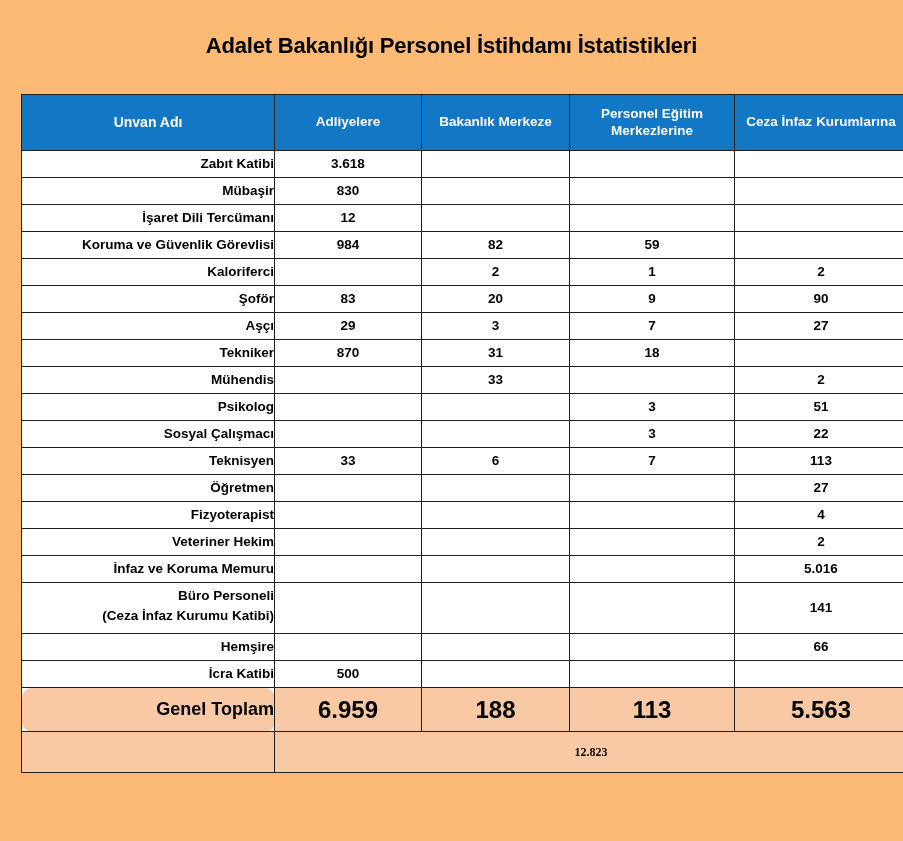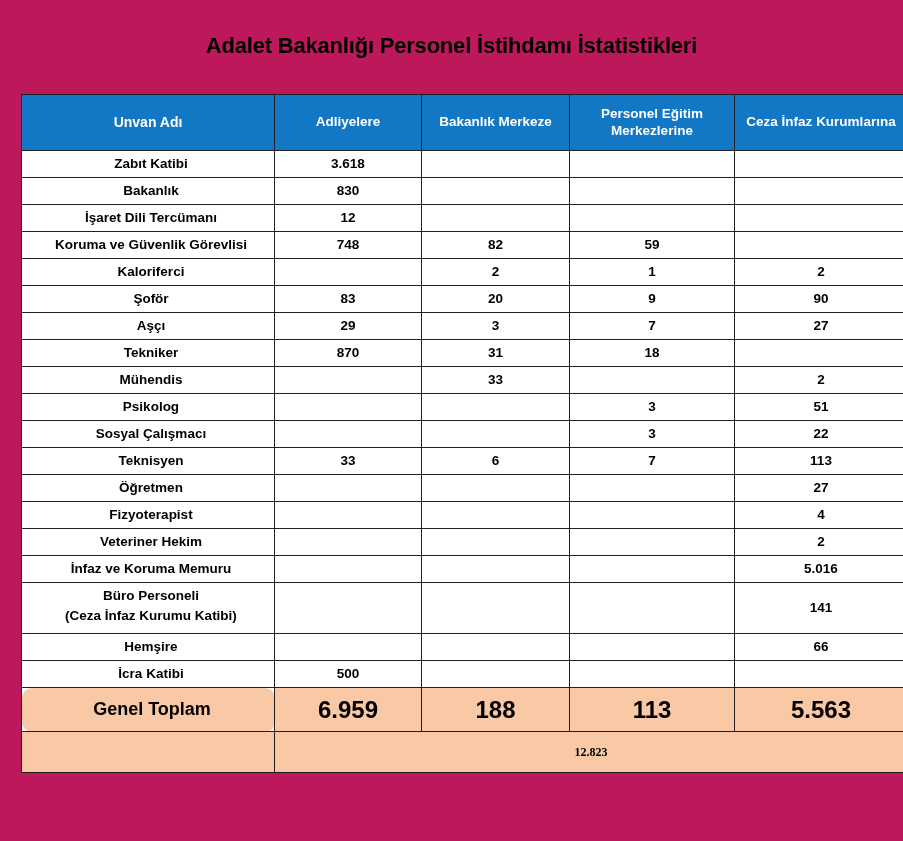--- a/index.html
+++ b/index.html
@@ -13,21 +13,21 @@
     height: 841px;
     font-family: "Liberation Sans", sans-serif;
     color: #000000;
     overflow: hidden;
   }
 
   #page {
     position: relative;
     width: 903px;
     height: 841px;
-    background: #be185d;
+    background: #fdba74;
     box-sizing: border-box;
   }
 
   #page-title {
     position: absolute;
     left: 0;
     top: 34px;
     width: 903px;
     text-align: center;
     font-size: 22px;
@@ -77,21 +77,21 @@
     font-size: 13.5px;
   }
   thead th.col-title {
     font-size: 14px;
   }
 
   tbody td {
     height: 27px;
   }
   tbody td.label {
-    text-align: center;
+    text-align: right;
     padding-left: 6px;
     font-size: 13.5px;
     white-space: nowrap;
     border-radius: 10px;
   }
   tbody td.num {
     text-align: center;
     font-size: 13.5px;
   }
 
@@ -167,36 +167,36 @@
       </thead>
       <tbody id="table-body">
           <tr>
             <td class="label">Zabıt Katibi</td>
             <td class="num">3.618</td>
             <td class="num"></td>
             <td class="num"></td>
             <td class="num"></td>
           </tr>
           <tr>
-            <td class="label">Bakanlık</td>
+            <td class="label">Mübaşir</td>
             <td class="num">830</td>
             <td class="num"></td>
             <td class="num"></td>
             <td class="num"></td>
           </tr>
           <tr>
             <td class="label">İşaret Dili Tercümanı</td>
             <td class="num">12</td>
             <td class="num"></td>
             <td class="num"></td>
             <td class="num"></td>
           </tr>
           <tr>
             <td class="label">Koruma ve Güvenlik Görevlisi</td>
-            <td class="num">748</td>
+            <td class="num">984</td>
             <td class="num">82</td>
             <td class="num">59</td>
             <td class="num"></td>
           </tr>
           <tr>
             <td class="label">Kaloriferci</td>
             <td class="num"></td>
             <td class="num">2</td>
             <td class="num">1</td>
             <td class="num">2</td>

